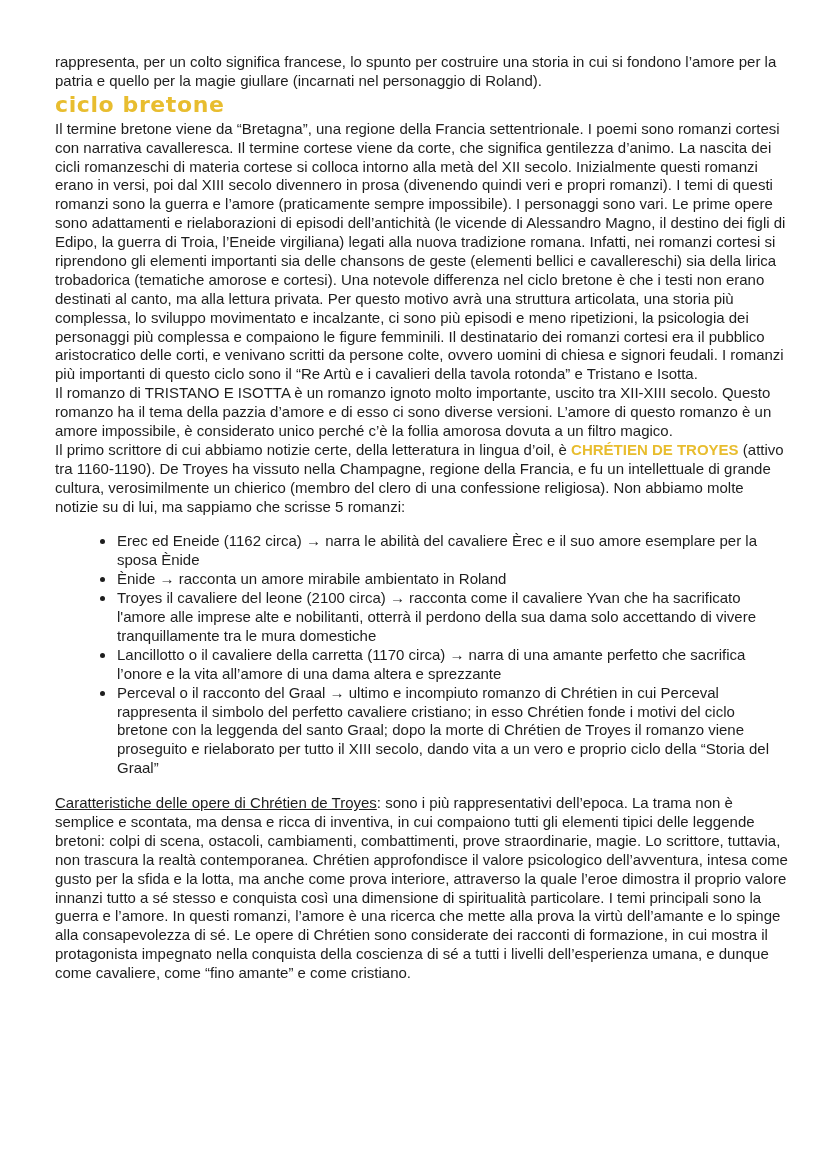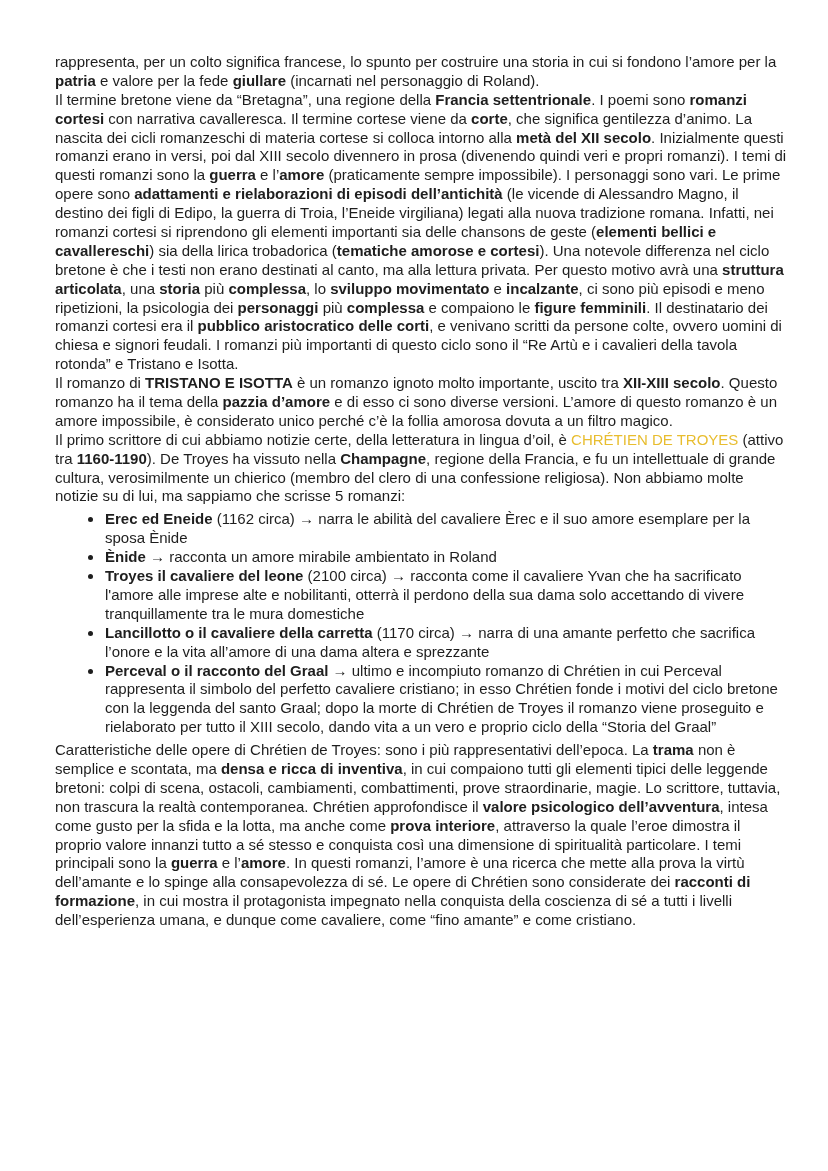--- a/index.html
+++ b/index.html
@@ -28,38 +28,39 @@
     margin:2px 0 3px 0;
     font-size:22px;
     line-height:24px;
     font-weight:700;
     color:var(--gold);
     text-transform:lowercase;
     letter-spacing:0.6px;
     font-family:"DejaVu Sans","Liberation Sans",sans-serif;
   }
   ul.novel-list{
-    margin:4px;
+    margin:16px;
     padding-left:45px;
     list-style:disc;
   }
   ul.novel-list li{
     padding-left:1px;
   }
-  .seg-b{font-weight:700;}
-  .seg-u{text-align:right;}
-  .seg-y{font-weight:400;color:var(--gold);text-align:right;}
+  .seg-b{font-weight:400;}
+  .seg-u{text-decoration:underline;text-align:right;}
+  .seg-y{font-weight:700;color:var(--gold);text-align:right;}
 </style>
 </head>
 <body>
 
 <div class="page">
 
-  <p><span>rappresenta, per un colto significa francese, lo spunto per costruire una storia in cui si fondono l’amore per la </span><span class="seg-b">patria</span><span> e valore per la fede </span><span class="seg-b">giullare</span><span> (incarnati nel personaggio di Roland).</span></p>
+  <p><span>rappresenta, per un colto significa francese, lo spunto per costruire una storia in cui si fondono l’amore per la </span><span class="seg-b">patria</span><span> e quello per la magie </span><span class="seg-b">giullare</span><span> (incarnati nel personaggio di Roland).</span></p>
 
+  <h1 class="section-heading">CICLO BRETONE</h1>
 
   <p><span>Il termine bretone viene da “Bretagna”, una regione della </span><span class="seg-b">Francia settentrionale</span><span>. I poemi sono </span><span class="seg-b">romanzi cortesi</span><span> con narrativa cavalleresca. Il termine cortese viene da </span><span class="seg-b">corte</span><span>, che significa gentilezza d’animo. La nascita dei cicli romanzeschi di materia cortese si colloca intorno alla </span><span class="seg-b">metà del XII secolo</span><span>. Inizialmente questi romanzi erano in versi, poi dal XIII secolo divennero in prosa (divenendo quindi veri e propri romanzi). I temi di questi romanzi sono la </span><span class="seg-b">guerra</span><span> e l’</span><span class="seg-b">amore</span><span> (praticamente sempre impossibile). I personaggi sono vari. Le prime opere sono </span><span class="seg-b">adattamenti e rielaborazioni di episodi dell’antichità</span><span> (le vicende di Alessandro Magno, il destino dei figli di Edipo, la guerra di Troia, l’Eneide virgiliana) legati alla nuova tradizione romana. Infatti, nei romanzi cortesi si riprendono gli elementi importanti sia delle chansons de geste (</span><span class="seg-b">elementi bellici e cavallereschi</span><span>) sia della lirica trobadorica (</span><span class="seg-b">tematiche amorose e cortesi</span><span>). Una notevole differenza nel ciclo bretone è che i testi non erano destinati al canto, ma alla lettura privata. Per questo motivo avrà una </span><span class="seg-b">struttura articolata</span><span>, una </span><span class="seg-b">storia</span><span> più </span><span class="seg-b">complessa</span><span>, lo </span><span class="seg-b">sviluppo movimentato</span><span> e </span><span class="seg-b">incalzante</span><span>, ci sono più episodi e meno ripetizioni, la psicologia dei </span><span class="seg-b">personaggi</span><span> più </span><span class="seg-b">complessa</span><span> e compaiono le </span><span class="seg-b">figure femminili</span><span>. Il destinatario dei romanzi cortesi era il </span><span class="seg-b">pubblico aristocratico delle corti</span><span>, e venivano scritti da persone colte, ovvero uomini di chiesa e signori feudali. I romanzi più importanti di questo ciclo sono il “Re Artù e i cavalieri della tavola rotonda” e Tristano e Isotta.</span></p>
 
   <p><span>Il romanzo di </span><span class="seg-b">TRISTANO E ISOTTA</span><span> è un romanzo ignoto molto importante, uscito tra </span><span class="seg-b">XII-XIII secolo</span><span>. Questo romanzo ha il tema della </span><span class="seg-b">pazzia d’amore</span><span> e di esso ci sono diverse versioni. L’amore di questo romanzo è un amore impossibile, è considerato unico perché c’è la follia amorosa dovuta a un filtro magico.</span></p>
 
   <p><span>Il primo scrittore di cui abbiamo notizie certe, della letteratura in lingua d’oil, è </span><span class="seg-y">CHRÉTIEN DE TROYES</span><span> (attivo tra </span><span class="seg-b">1160-1190</span><span>). De Troyes ha vissuto nella </span><span class="seg-b">Champagne</span><span>, regione della Francia, e fu un intellettuale di grande cultura, verosimilmente un chierico (membro del clero di una confessione religiosa). Non abbiamo molte notizie su di lui, ma sappiamo che scrisse 5 romanzi:</span></p>
 
   <ul class="novel-list">
     <li><span class="seg-b">Erec ed Eneide</span><span> (1162 circa) → narra le abilità del cavaliere Èrec e il suo amore esemplare per la sposa Ènide</span></li>
     <li><span class="seg-b">Ènide</span><span> → racconta un amore mirabile ambientato in Roland</span></li>

